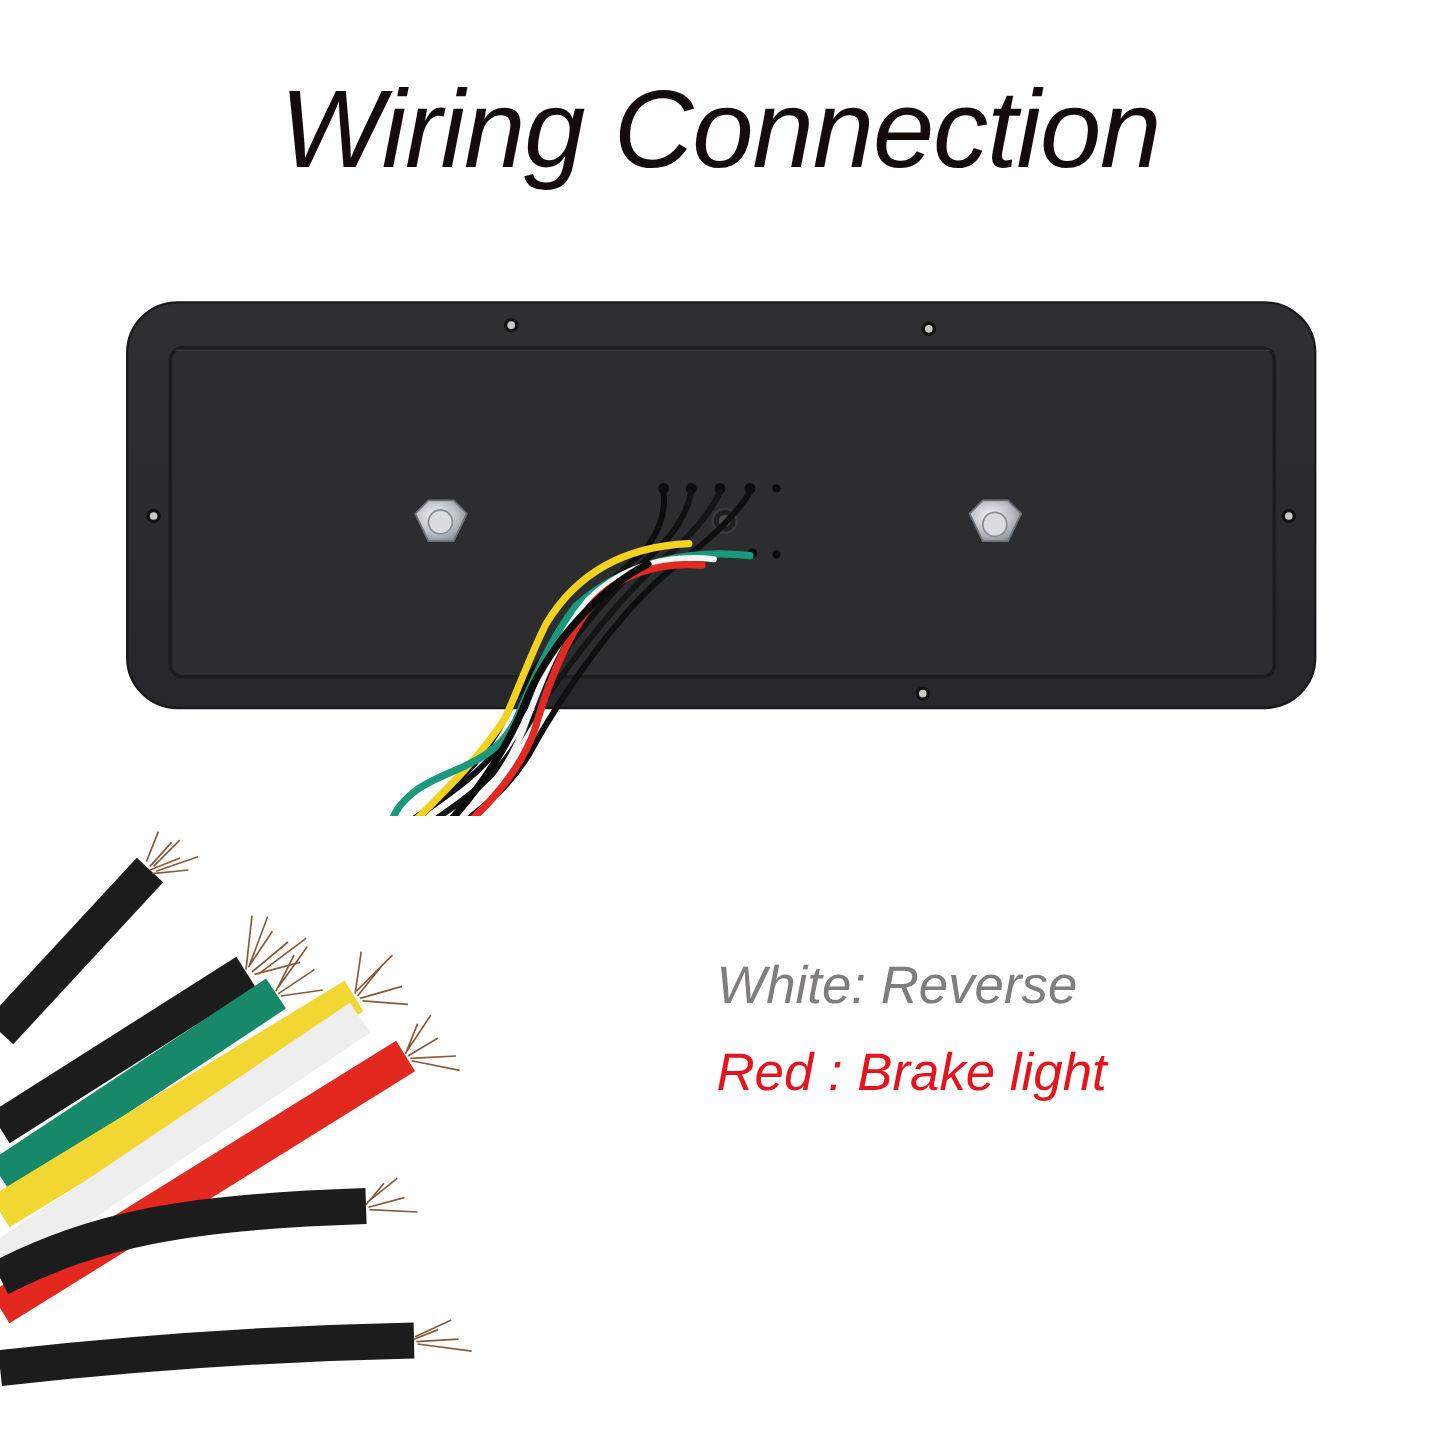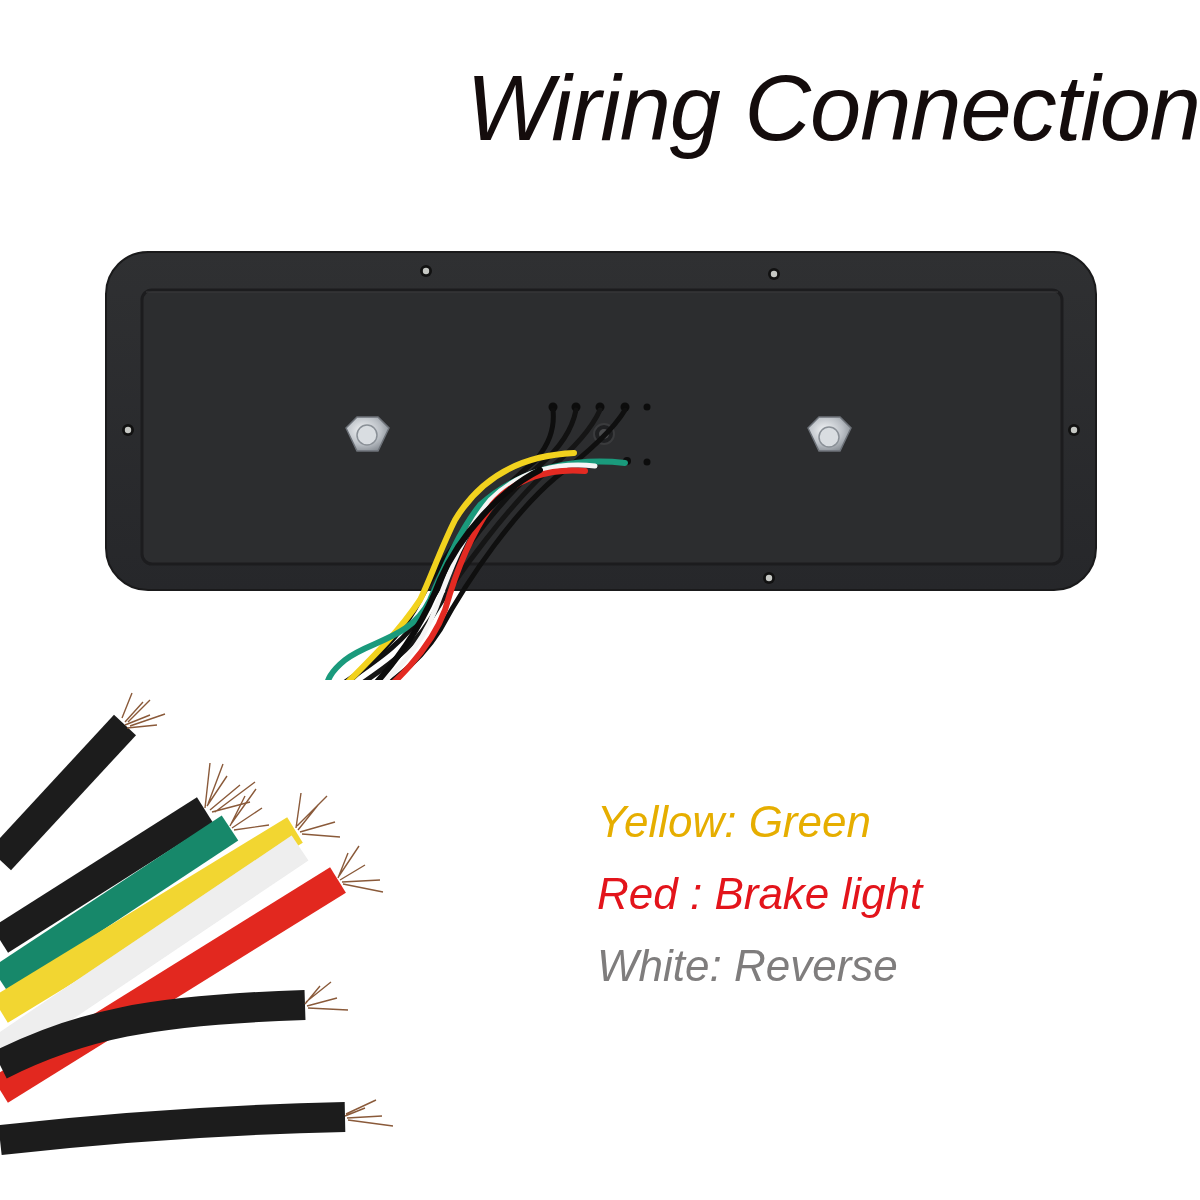--- a/index.html
+++ b/index.html
@@ -1,18 +1,18 @@
 <!DOCTYPE html>
 <html><head>
   <meta charset="utf-8">
   <style>
     html, body { margin: 0; padding: 0; background: #ffffff; }
     body { width: 1200px; height: 1200px; position: relative; overflow: hidden; }
     .title {
-      position: absolute; left: 0; top: 62px; width: 1200px; text-align: right;
+      position: absolute; left: 0; top: 62px; width: 1200px; text-align: center;
       font-family: "Liberation Sans", sans-serif; font-style: italic; font-weight: normal;
       font-size: 92px; color: #140c0c; letter-spacing: -1px; line-height: 1;
     }
     .lamp-svg { position: absolute; left: 0; top: 220px; }
     .wires-svg { position: absolute; left: 0; top: 680px; }
     .legend { position: absolute; left: 597px; top: 786px; }
     .legend-row {
       font-family: "Liberation Sans", sans-serif; font-style: italic;
       font-size: 44px; line-height: 72px; height: 72px; white-space: nowrap;
     }
@@ -123,16 +123,15 @@
     <path d="M205,808 l5,-45 M207,806 l20,-30 M210,810 l30,-25 M212,812 l38,-10 M208,804 l15,-40 M215,812 l40,-30"></path>
     <path d="M230,826 l15,-30 M232,828 l30,-20 M234,830 l35,-5 M231,824 l25,-35"></path>
     <path d="M296,828 l5,-35 M298,830 l20,-25 M300,832 l35,-10 M302,834 l38,3 M297,826 l30,-30"></path>
     <path d="M338,878 l10,-25 M340,880 l25,-15 M342,882 l38,-2 M339,876 l20,-30 M343,884 l40,8"></path>
     <path d="M305,1004 l15,-18 M307,1006 l30,-8 M308,1008 l40,2 M306,1002 l25,-20"></path>
     <path d="M345,1116 l20,-8 M347,1118 l35,-2 M348,1120 l45,6 M346,1114 l30,-14"></path>
   </g>
 </svg>
 
 <div class="legend">
-  <div class="legend-row" style="color:#e6ae00">Yellow: Green</div>
+  <div class="legend-row" style="color:#7f7d7d">White: Reverse</div>
   <div class="legend-row" style="color:#e3141b">Red : Brake light</div>
-  <div class="legend-row" style="color:#7f7d7d">White: Reverse</div>
 </div>
 
 </body></html>

